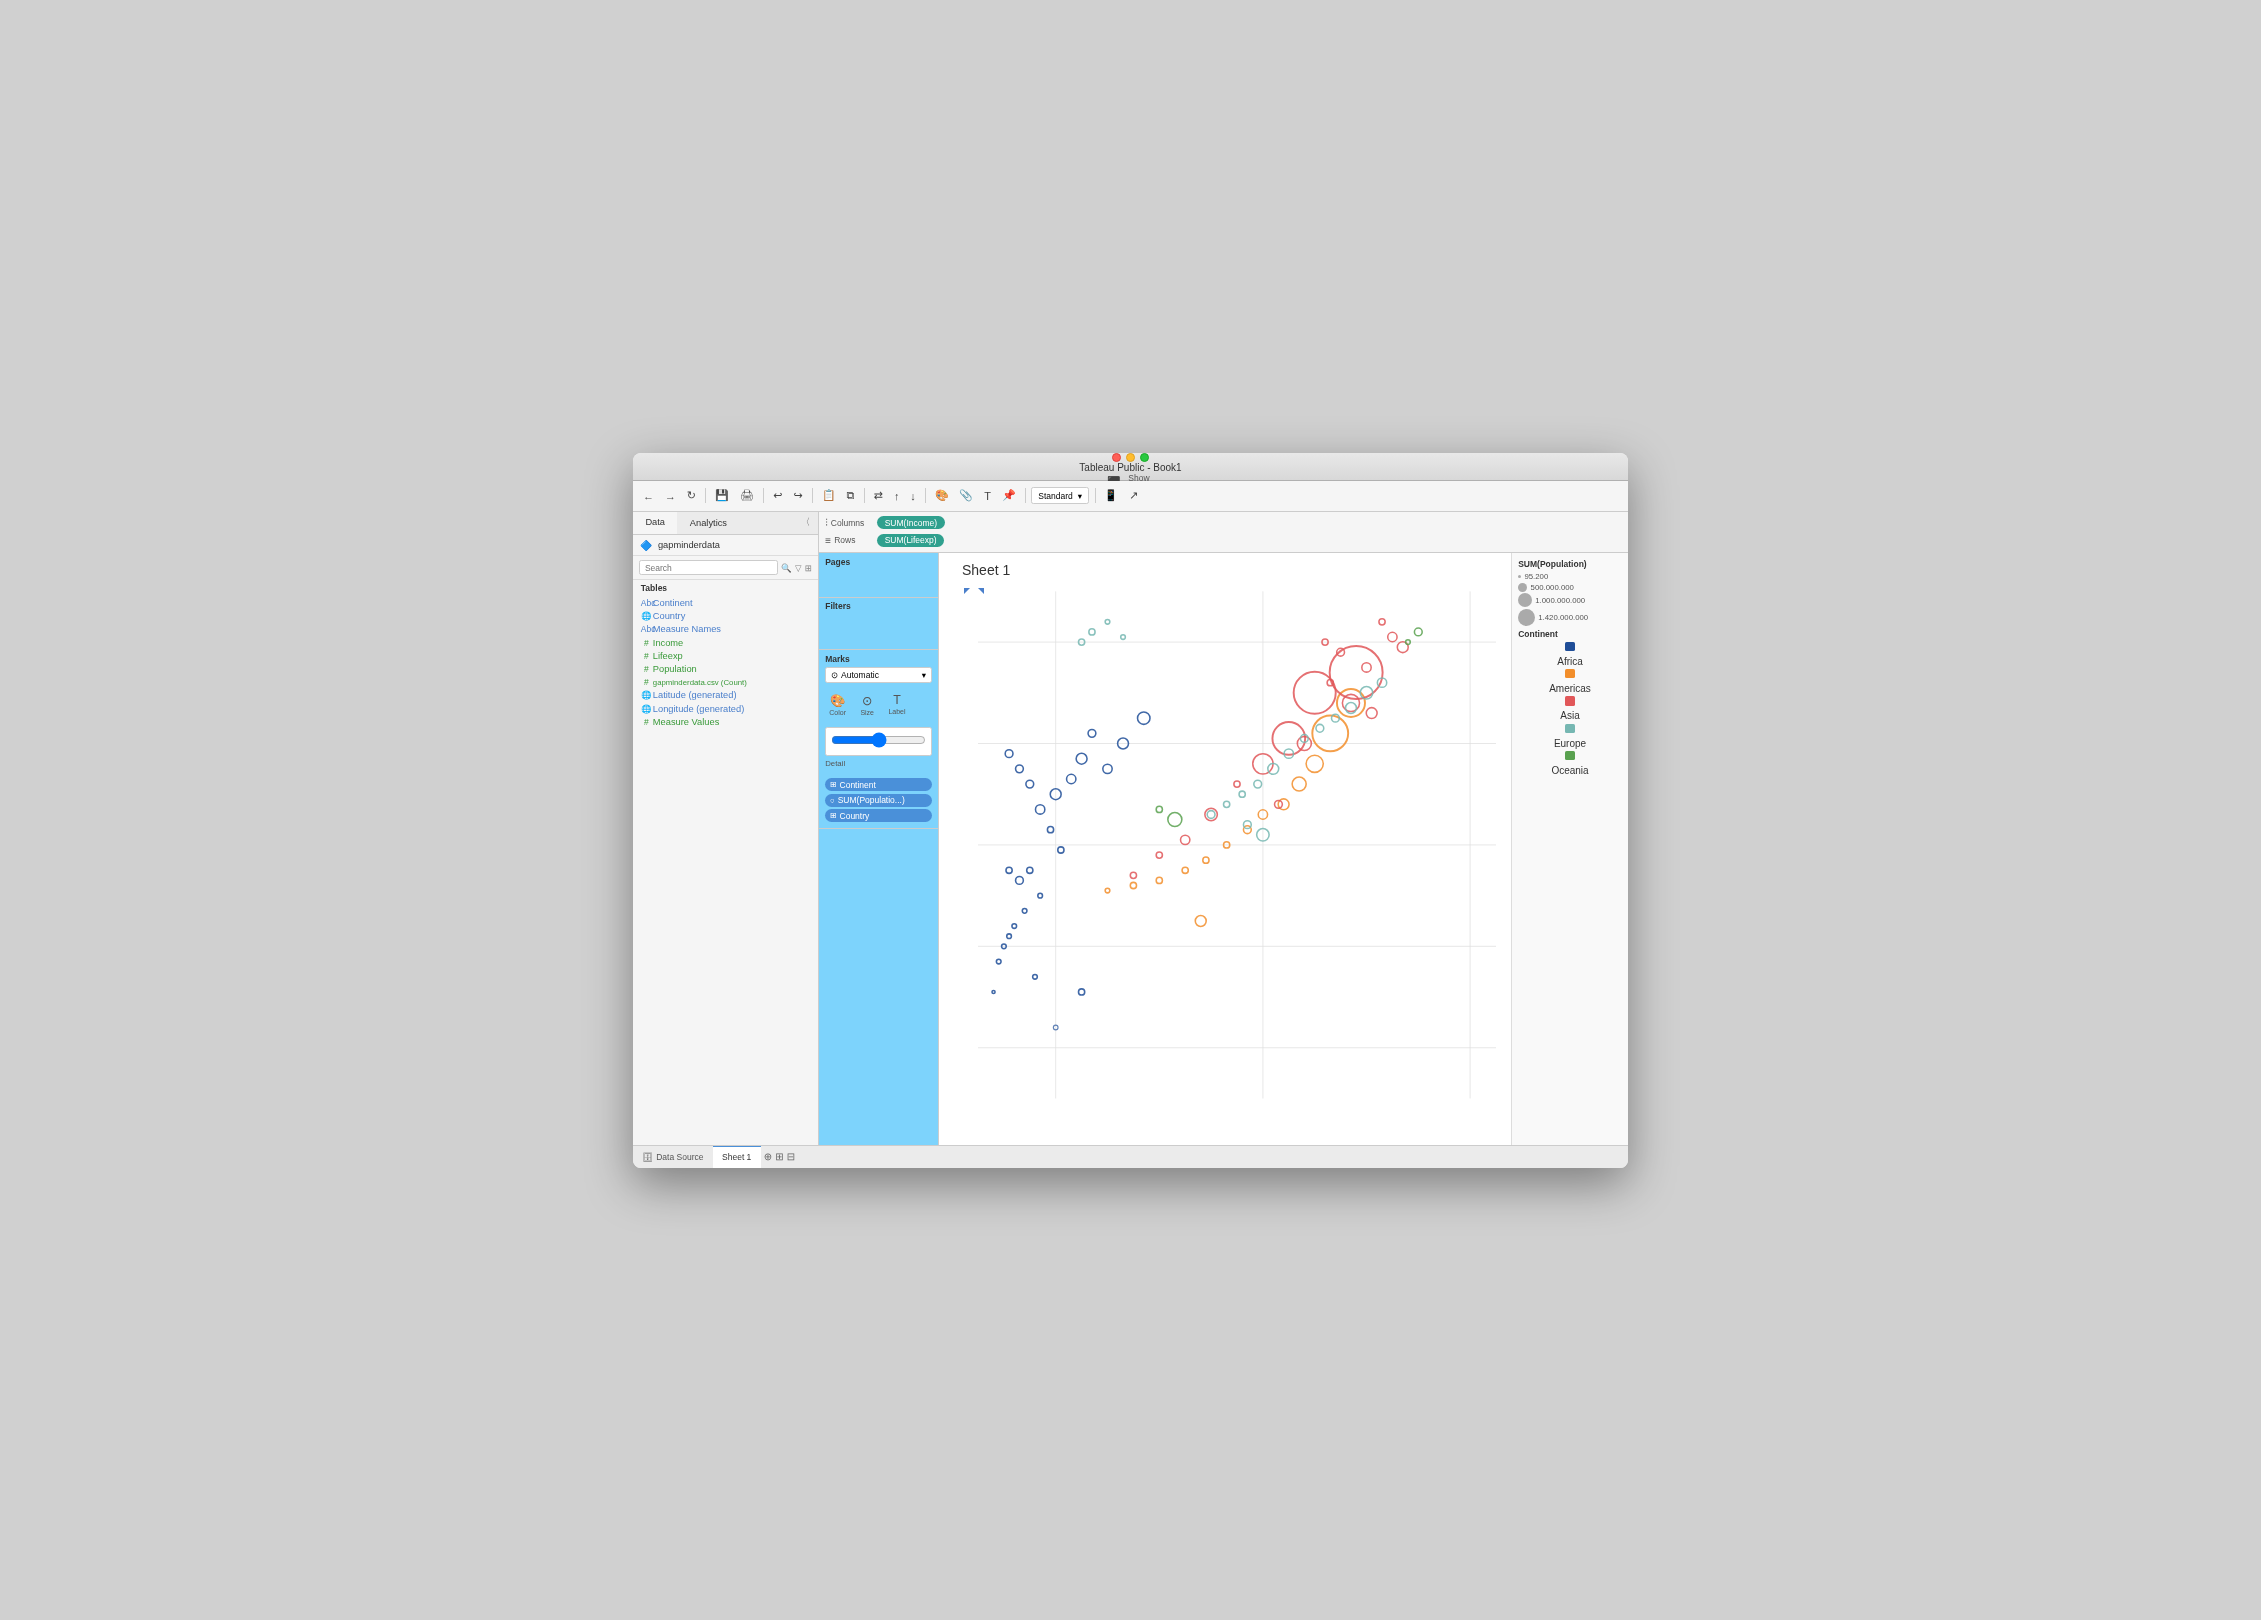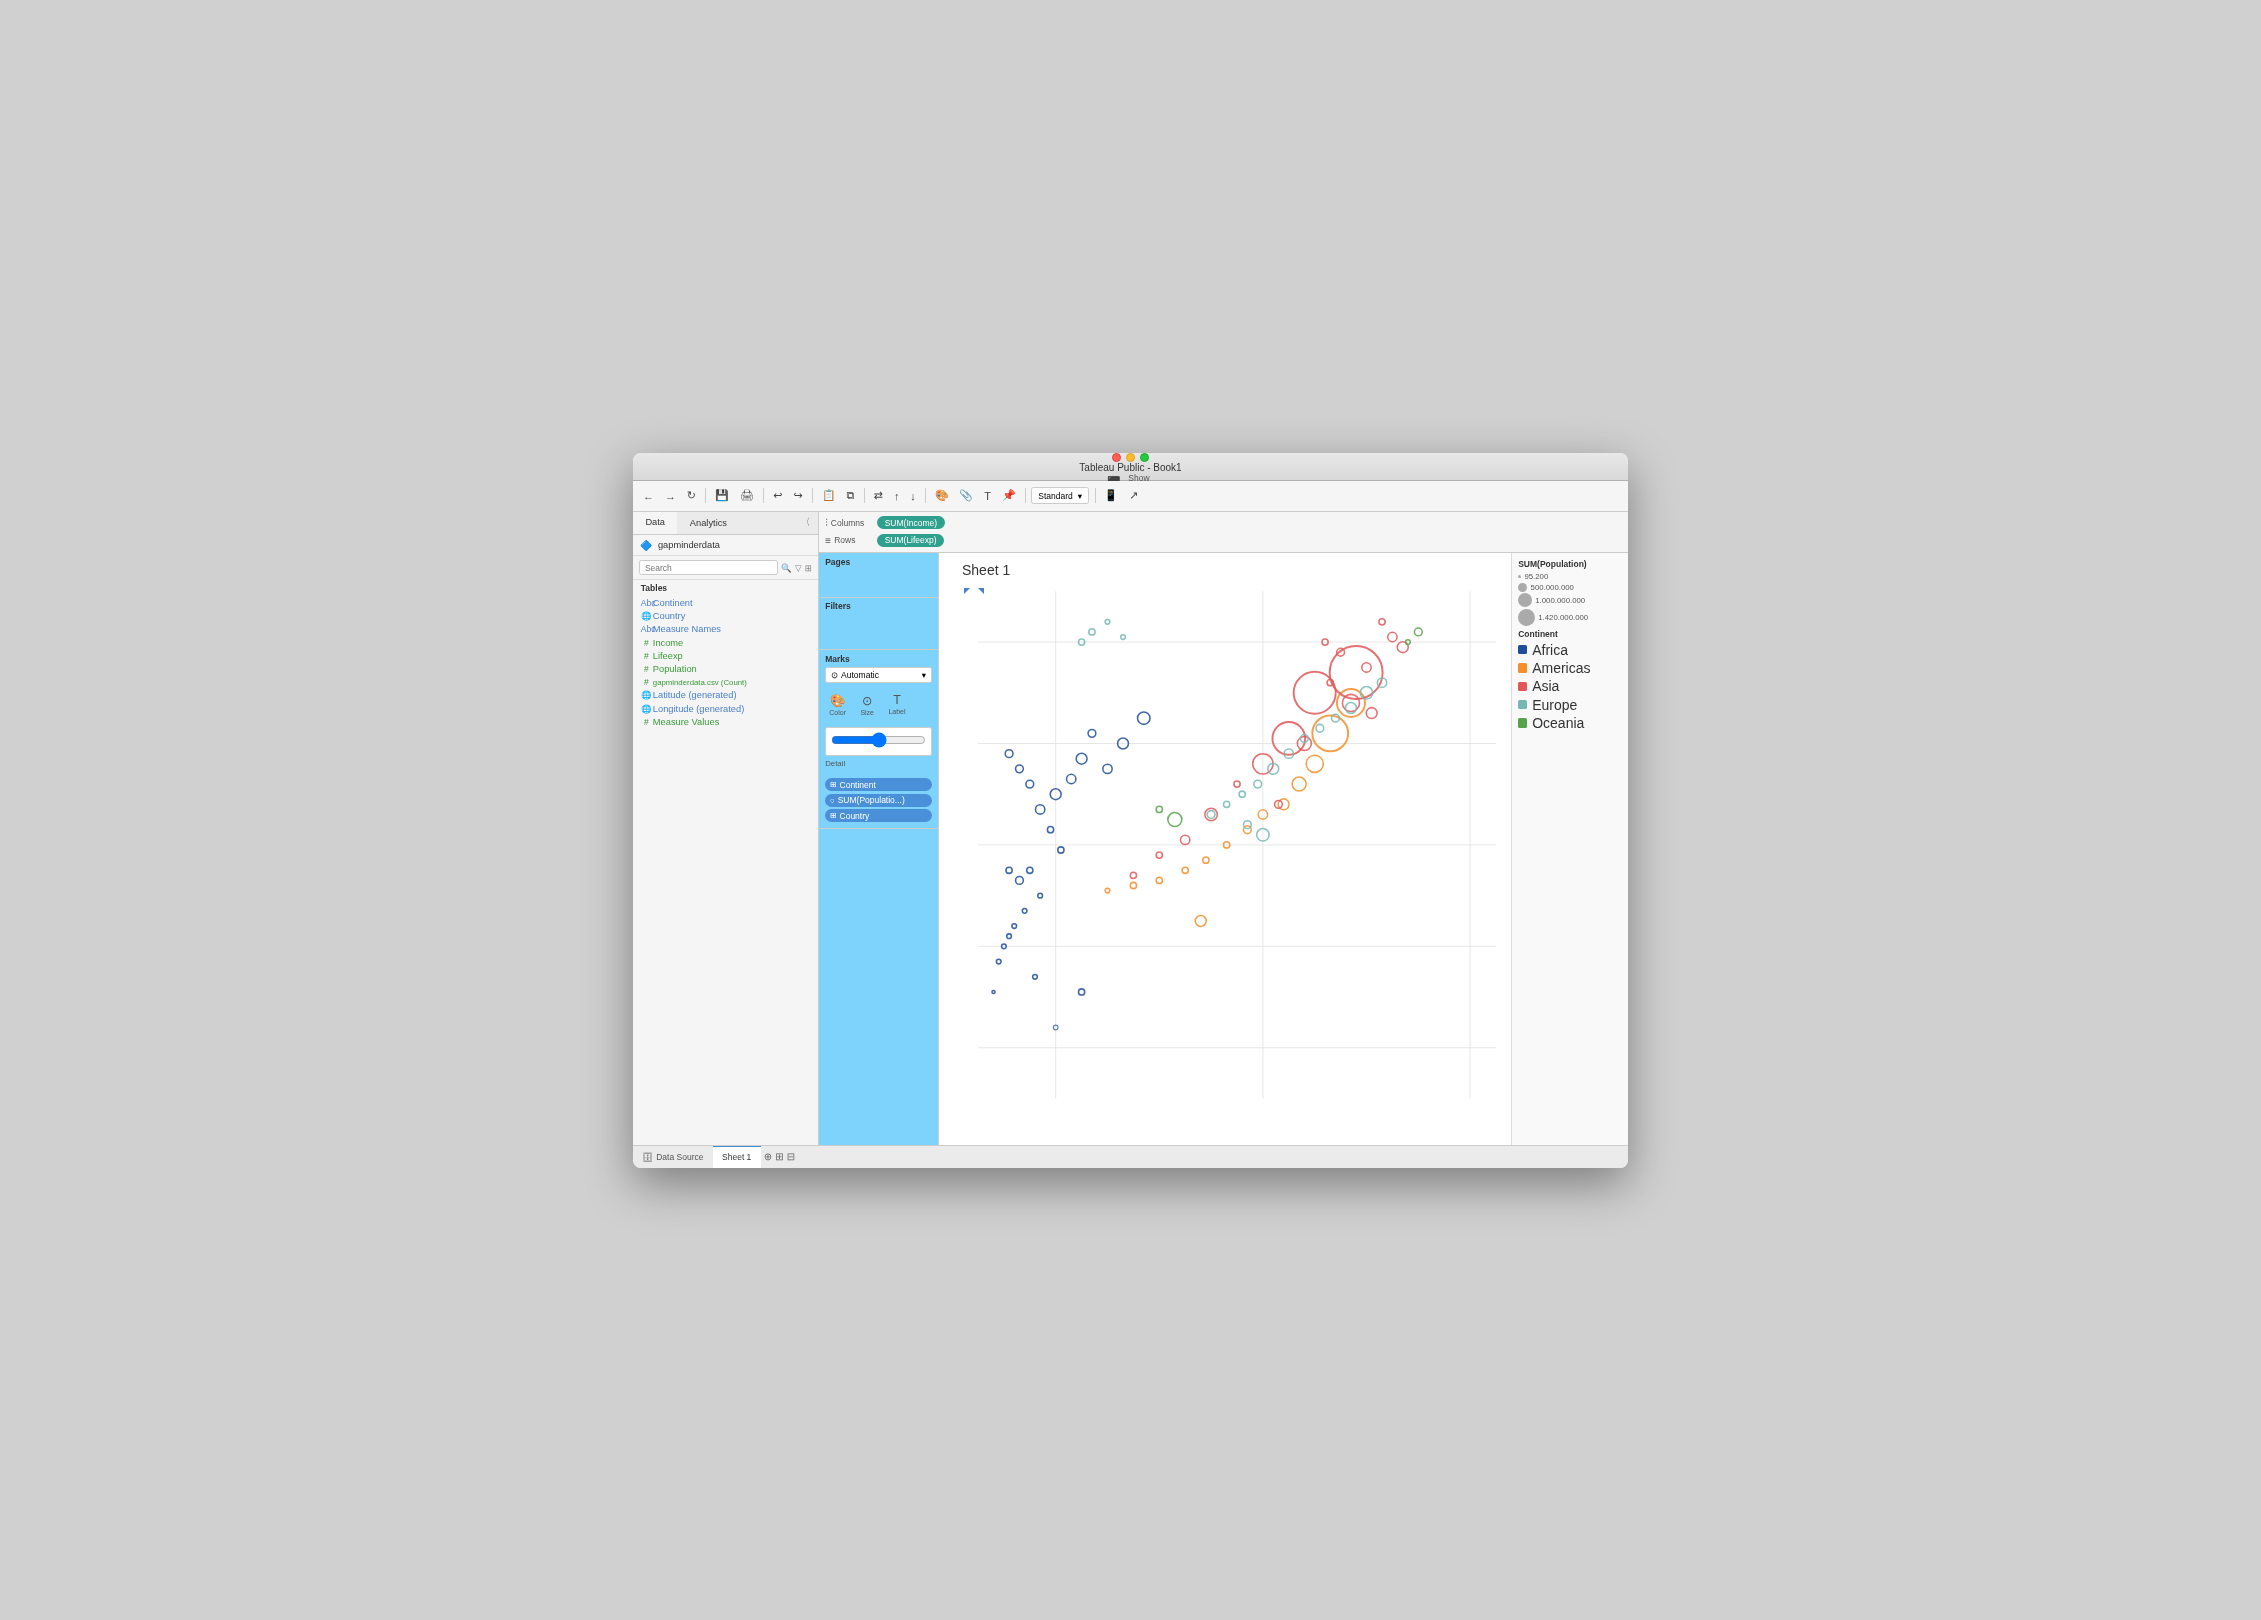--- a/index.html
+++ b/index.html
@@ -231,21 +231,21 @@
       border-left: 0.8px solid #ddd;
       padding: 6.2px;
       flex-shrink: 0;
       display: flex;
       flex-direction: column;
       gap: 1px;
     }
     .legend-title { font-size: 8.5px; font-weight: 700; color: #333; margin-bottom: 3.1px; }
     .legend-item {
       display: flex; align-items: center; gap: 4.7px;
-      font-size: 14px; color: #333; margin-bottom: 2.3px;
+      font-size: 10px; color: #333; margin-bottom: 2.3px; flex-direction: column;
     }
     .legend-color { width: 9.3px; height: 9.3px; border-radius: 1.6px; flex-shrink: 0; }
     .legend-size-item {
       display: flex; align-items: center; gap: 3.1px;
       font-size: 7.8px; color: #555; margin-bottom: 1.6px;
     }
     .legend-circle { border-radius: 50%; background: #aaa; flex-shrink: 0; }
 
     
     .bottom-bar {

